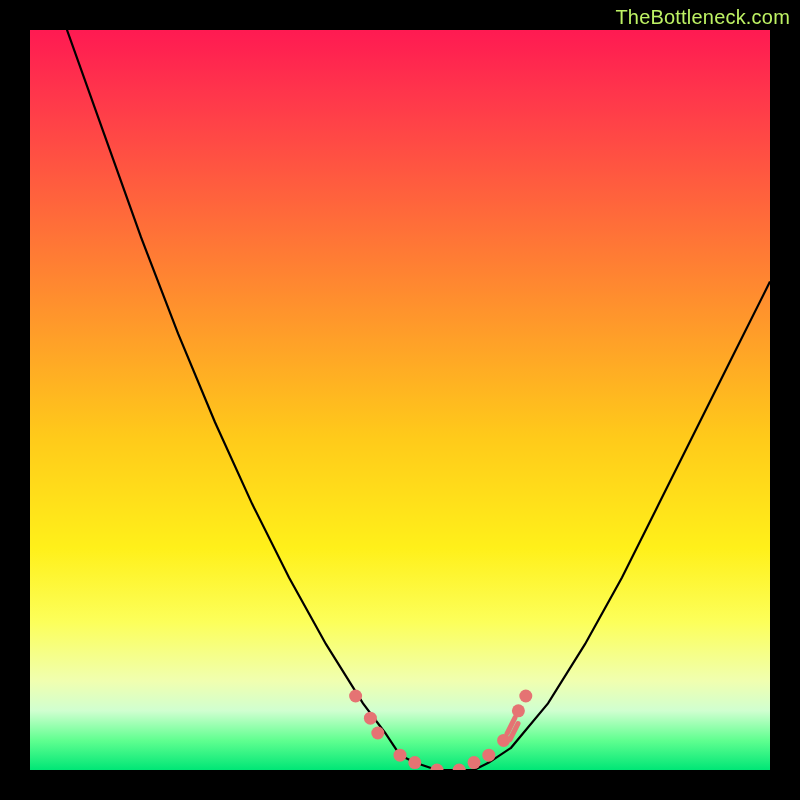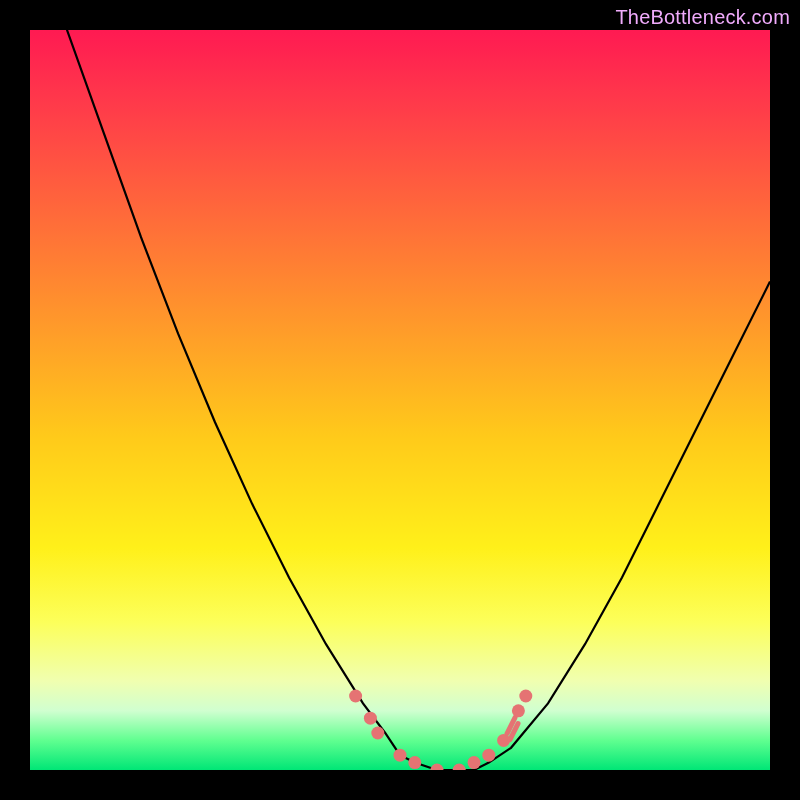--- a/index.html
+++ b/index.html
@@ -44,21 +44,21 @@
   .curve-svg {
     position: absolute;
     inset: 0;
     width: 740px;
     height: 740px;
   }
   .watermark {
     position: absolute;
     top: 6px;
     right: 10px;
-    color: #f0abfc;
+    color: #bef264;
     font-size: 20px;
     font-weight: 500;
     letter-spacing: 0.2px;
   }
 </style>
 </head>
 <body>
 
 <div class="frame">
   <div class="plot">

